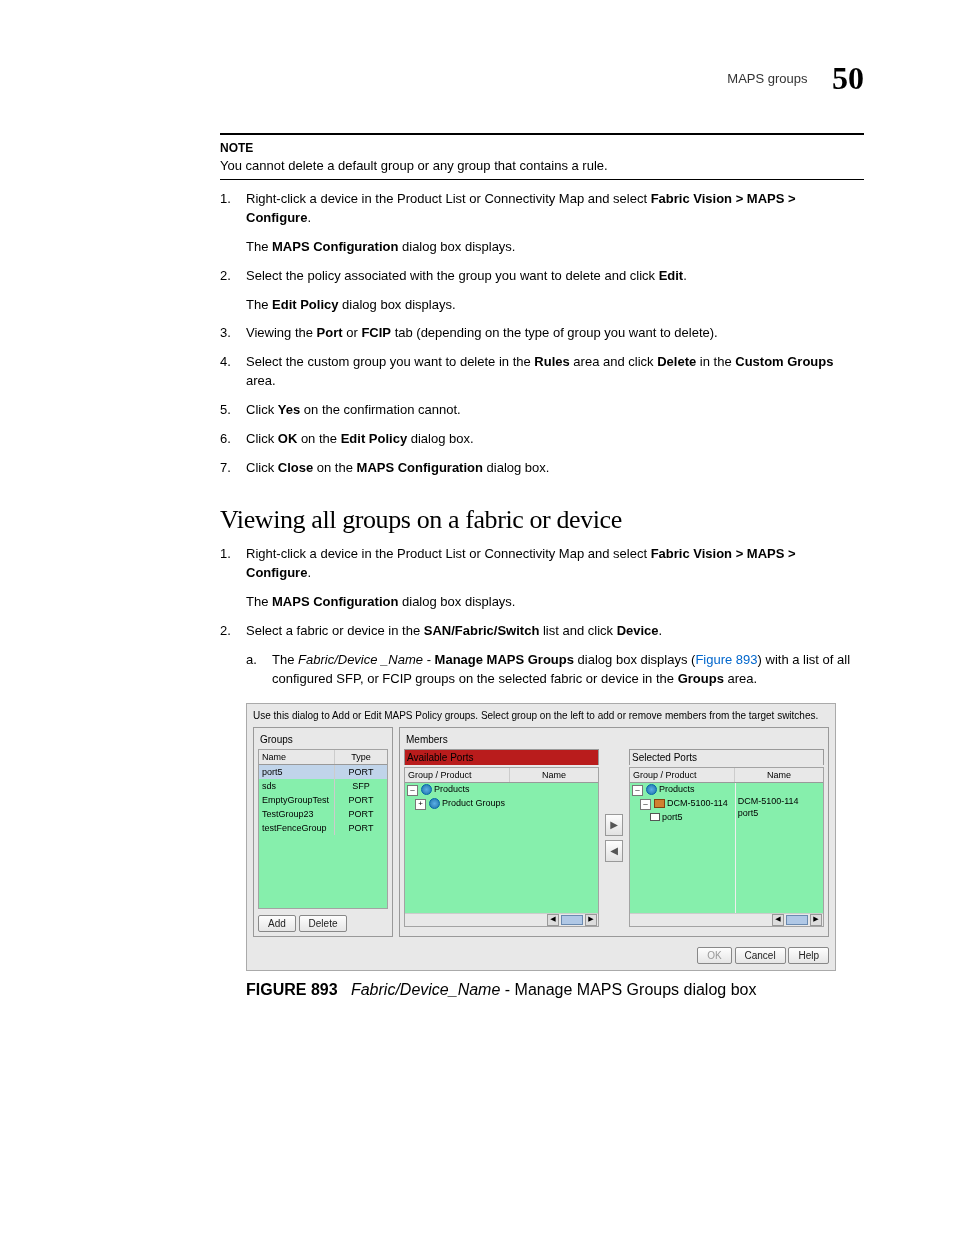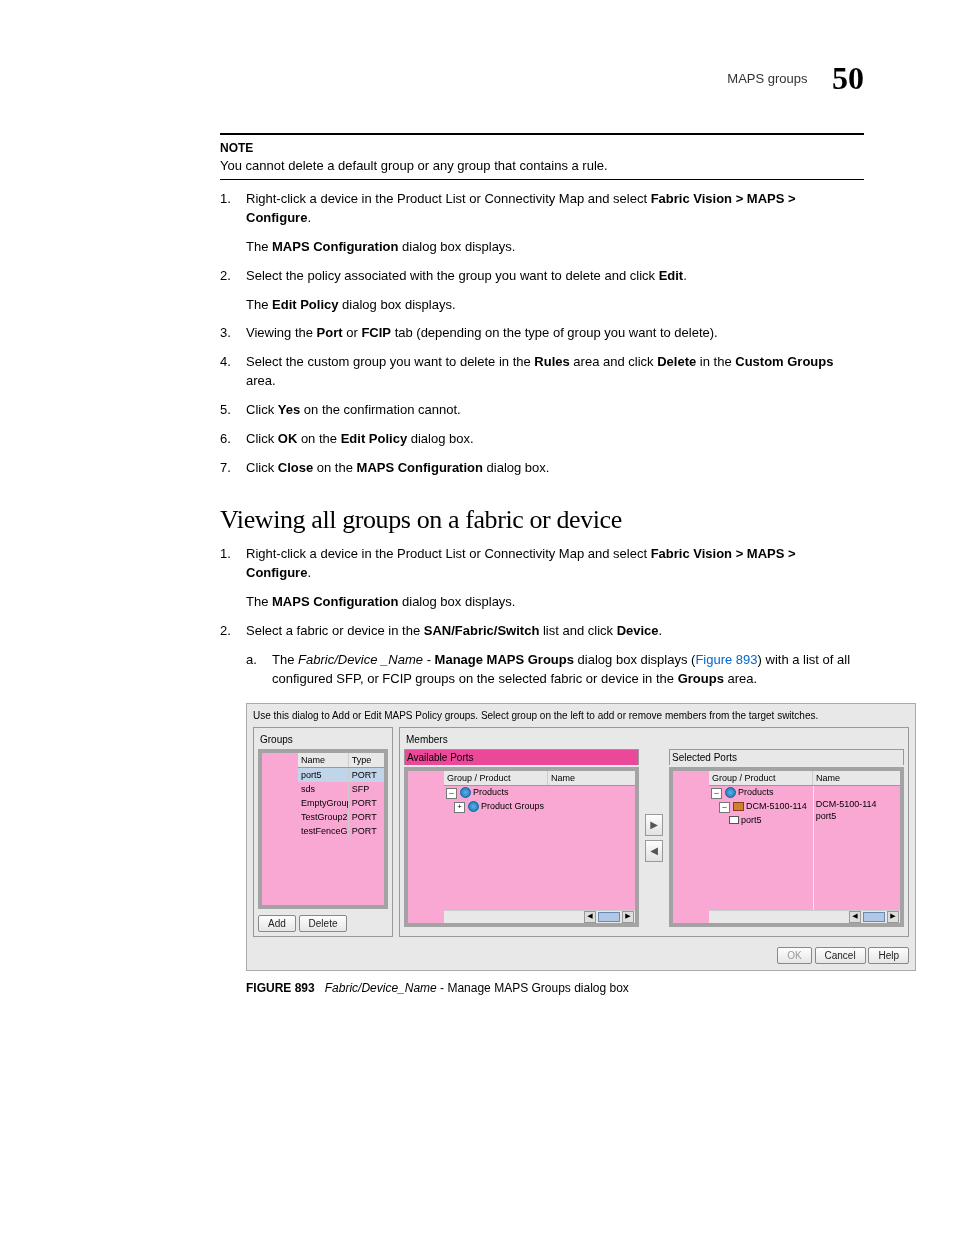--- a/index.html
+++ b/index.html
@@ -88,21 +88,21 @@
 
   
   .figure {
     margin: 14px 0 10px 26px;
     border: 1px solid #aaa;
     background: #e8e8e8;
     font-family: Tahoma, Arial, sans-serif;
     font-size: 10px;
     color: #000;
     padding: 6px;
-    width: 670px;
+    width: 590px;
     box-sizing: border-box;
   }
   .fig-desc {
     font-size: 10px;
     margin-bottom: 6px;
   }
   .fig-body {
     display: flex;
     gap: 6px;
   }
@@ -119,41 +119,41 @@
   }
   .groups-panel {
     width: 140px;
   }
   .members-panel {
     flex: 1;
     display: flex;
     gap: 4px;
   }
   .table {
-    background: #f9a8d4;
-    border: 4px solid #a3a3a3;
+    background: #86efac;
+    border: 1px solid #a3a3a3;
     width: 100%;
     box-sizing: border-box;
     min-height: 160px;
-    padding-left: 36px;
   }
   .th {
     background: #e8e8e8;
     border-bottom: 1px solid #999;
     display: flex;
   }
   .th > div, .tr > div {
     padding: 2px 3px;
     font-size: 9px;
     border-right: 1px solid #ccc;
     overflow: hidden;
     white-space: nowrap;
   }
   .th > div:last-child, .tr > div:last-child {
     border-right: none;
+    text-align: center;
   }
   .tr {
     display: flex;
     border-bottom: 0px solid #eee;
   }
   .tr.selected {
     background: #c0d4ea;
   }
   .col-name { flex: 1.5; }
   .col-type { flex: 1; }
@@ -236,21 +236,21 @@
     line-height: 8px;
     text-align: center;
   }
   .scroll-thumb {
     width: 20px;
     height: 8px;
     background: #b0c8e6;
     border: 1px solid #6a8ab0;
   }
   .fig-caption {
-    font-size: 12px;
+    font-size: 16px;
     margin: 8px 0 8px 26px;
   }
   .fig-caption .figlbl {
     font-weight: bold;
   }
   .icon-globe {
     display: inline-block;
     width: 9px;
     height: 9px;
     border: 1px solid #0066aa;
@@ -378,21 +378,21 @@
           <span class="btn">Add</span>
           <span class="btn">Delete</span>
         </div>
       </div>
 
       <div class="panel" style="flex:1">
         <div class="panel-title">Members</div>
         <div class="members-panel">
 
           <div class="subpanel">
-            <div class="panel-title" style="border:1px solid #999;border-bottom:none;background:#ec4899">Available Ports</div>
+            <div class="panel-title" style="border:1px solid #999;border-bottom:none;background:#b91c1c">Available Ports</div>
             <div class="table" style="display:flex;flex-direction:column">
               <div class="th">
                 <div class="col-gp">Group / Product</div>
                 <div class="col-nm">Name</div>
               </div>
               <div style="flex:1">
                 <div class="tree-row">
                   <span class="glyph">–</span><span class="icon-globe"></span><span>Products</span>
                 </div>
                 <div class="tree-row tree-indent1">

